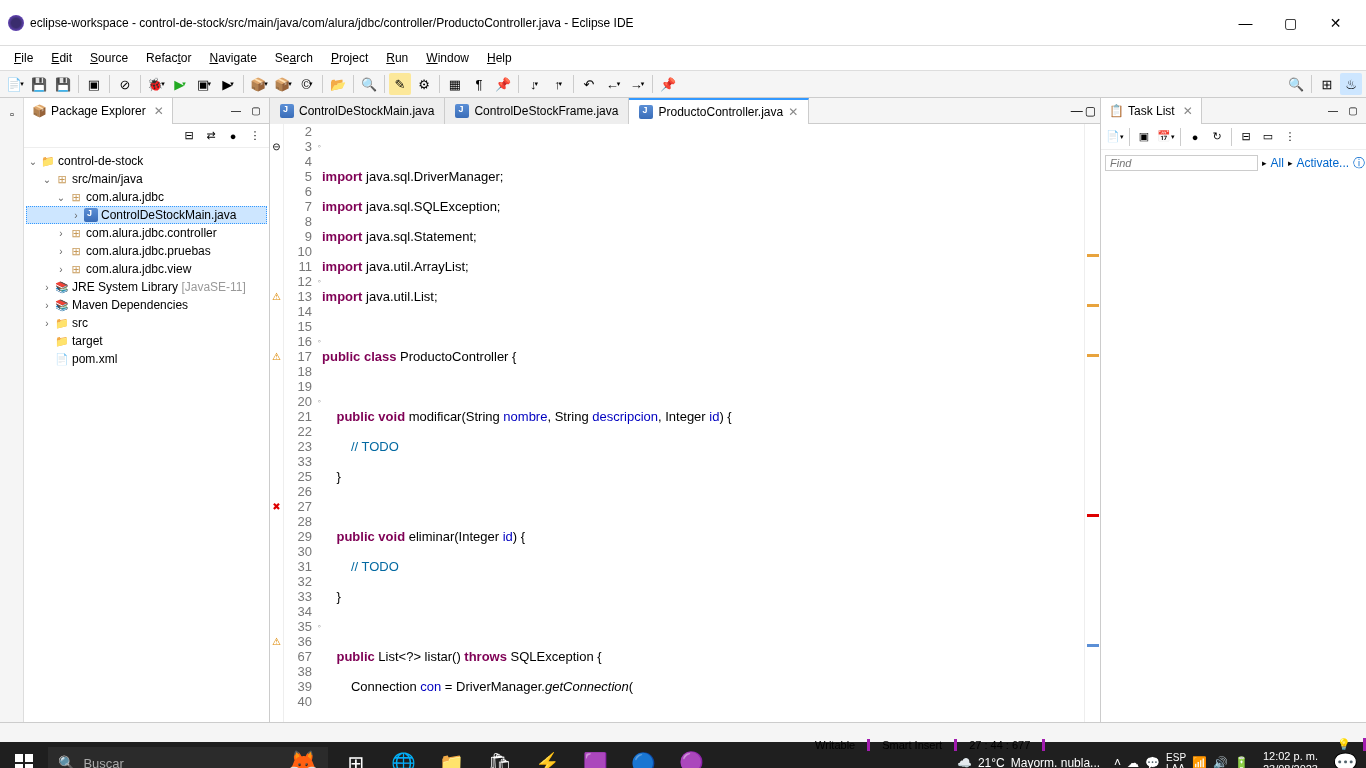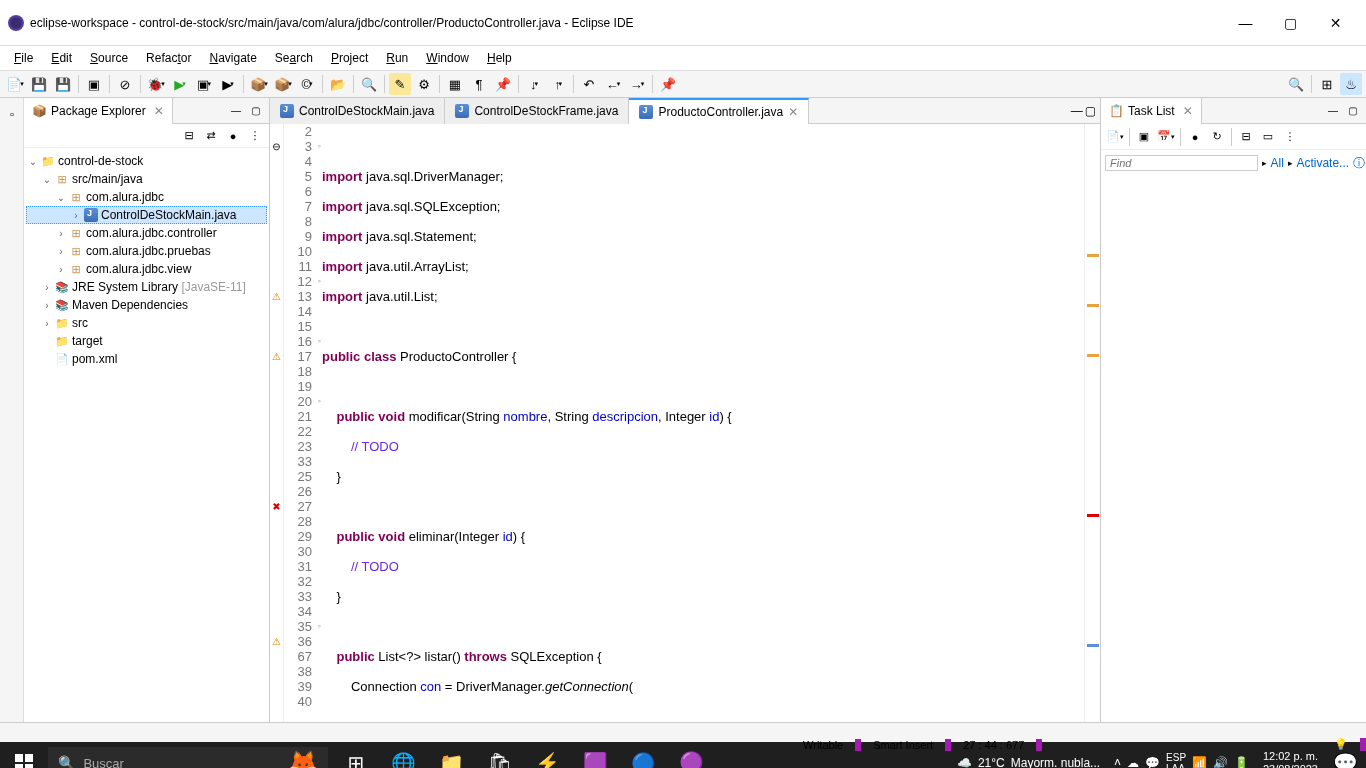--- a/index.html
+++ b/index.html
@@ -52,35 +52,35 @@
 .editor-body { flex: 1; display: flex; font-family: Consolas, monospace; font-size: 13px; line-height: 15px; overflow: hidden; position: relative; }
 .gutter-marks { width: 14px; background: #fff; border-right: 1px solid #eee; }
 .gutter-marks .mark { height: 15px; font-size: 10px; text-align: center; }
 .gutter-nums { width: 34px; background: #fff; text-align: right; color: #787878; padding-right: 6px; user-select: none; }
 .gutter-nums .ln { height: 15px; position: relative; }
 .gutter-nums .ln.folded::after { content: "◦"; position: absolute; right: -9px; top: 0; font-size: 9px; color: #888; }
 .code-area { flex: 1; background: #fff; white-space: pre; overflow: auto; padding-left: 4px; }
 .code-line { height: 15px; }
 .overview-ruler { width: 16px; background: #fff; border-left: 1px solid #eee; position: relative; }
 .kw { color: #7f0055; font-weight: bold; }
-.com { color: #6d28d9; }
+.com { color: #0369a1; }
 .fld { color: #0000c0; }
 .mth { font-style: italic; }
 
 .right-panel { width: 266px; border-left: 1px solid #ccc; display: flex; flex-direction: column; }
 .rp-tabs { height: 26px; display: flex; align-items: center; background: #f5f5f5; border-bottom: 1px solid #ccc; }
 .rp-toolbar { height: 26px; display: flex; align-items: center; padding: 0 4px; gap: 2px; border-bottom: 1px solid #eee; }
 .rp-toolbar .sep { width: 1px; height: 18px; background: #ccc; margin: 0 2px; }
 .rp-toolbar .rt-btn { width: 20px; height: 20px; display: flex; align-items: center; justify-content: center; font-size: 11px; cursor: pointer; }
 .rp-find { height: 26px; display: flex; align-items: center; padding: 2px 4px; gap: 4px; }
 .rp-find input { flex: 1; height: 16px; border: 1px solid #ccc; padding: 0 4px; font-size: 11px; font-style: italic; color: #888; }
 .rp-find .link { color: #0066cc; cursor: pointer; }
 
 .statusbar { height: 20px; border-top: 1px solid #ccc; display: flex; align-items: center; font-size: 11px; background: #f5f5f5; }
-.statusbar .cell { padding: 0 12px; border-right: 6px solid #a21caf; margin-top: 24px; }
+.statusbar .cell { padding: 0 12px; border-right: 3px solid #a21caf; margin-top: 24px; }
 .statusbar .spacer { flex: 1; }
 
 .taskbar { height: 42px; background: #1f1f1f; display: flex; align-items: center; color: #fff; }
 .tb-start { width: 48px; height: 42px; display: flex; align-items: center; justify-content: center; }
 .tb-search { width: 280px; height: 32px; background: #2b2b2b; display: flex; align-items: center; padding: 0 10px; gap: 8px; border-radius: 0; margin-right: 4px; }
 .tb-search .s-icon { font-size: 14px; }
 .tb-search .s-text { color: #aaa; font-size: 13px; }
 .tb-app { width: 48px; height: 42px; display: flex; align-items: center; justify-content: center; font-size: 20px; cursor: pointer; }
 .tb-spacer { flex: 1; }
 .tb-weather { display: flex; align-items: center; gap: 6px; padding: 0 8px; font-size: 12px; }

